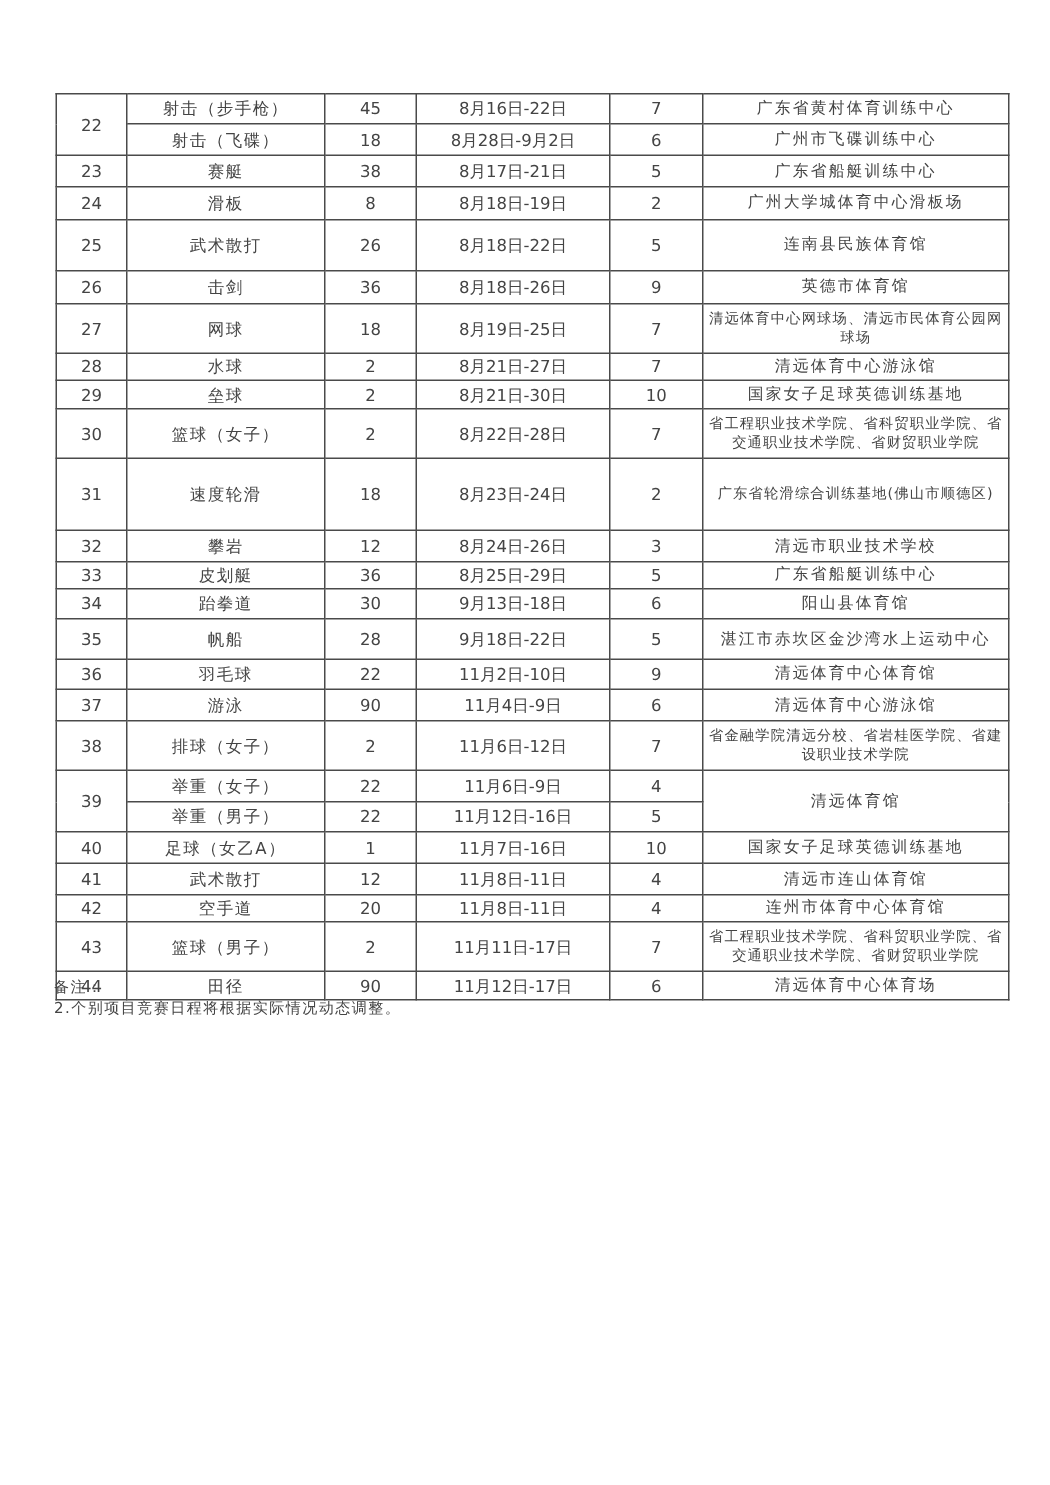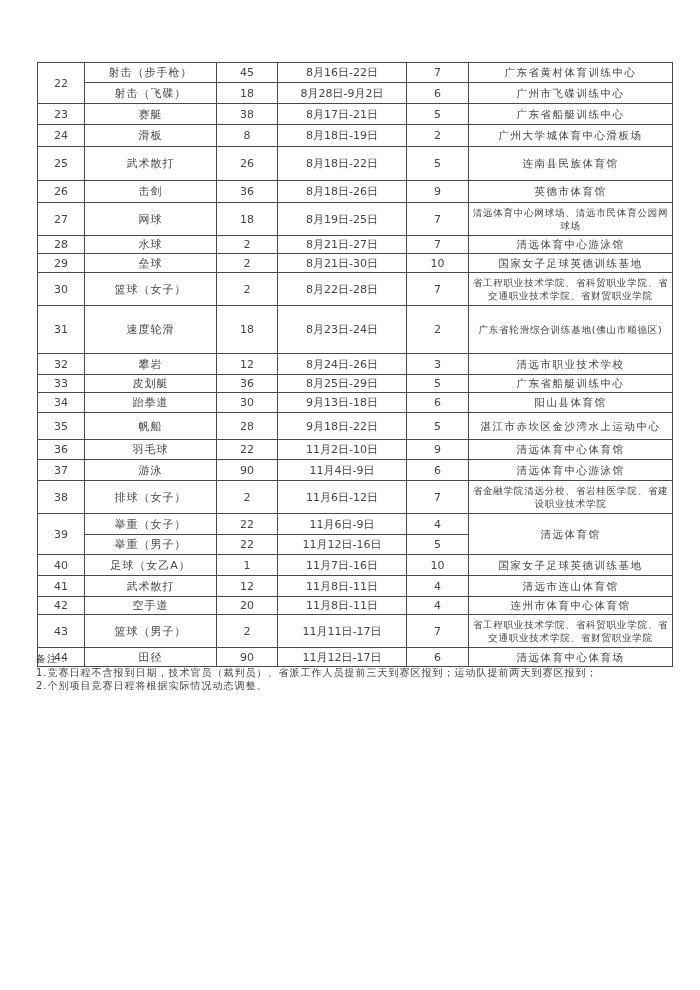--- a/index.html
+++ b/index.html
@@ -268,17 +268,16 @@
         <td class="num">90</td>
         <td class="num">11月12日-17日</td>
         <td class="num">6</td>
         <td class="venue">清远体育中心体育场</td>
       </tr>
     </tbody>
   </table>
 
   <div class="notes">
     <div>备注：</div>
-    <div>1.竞赛日程不含报到日期，技术官员（裁判员）、省派工作人员提前三天到赛区报到；运动队提前两天到赛区报到；</div>
     <div>2.个别项目竞赛日程将根据实际情况动态调整。</div>
   </div>
 
 </div>
 
 </body></html>

